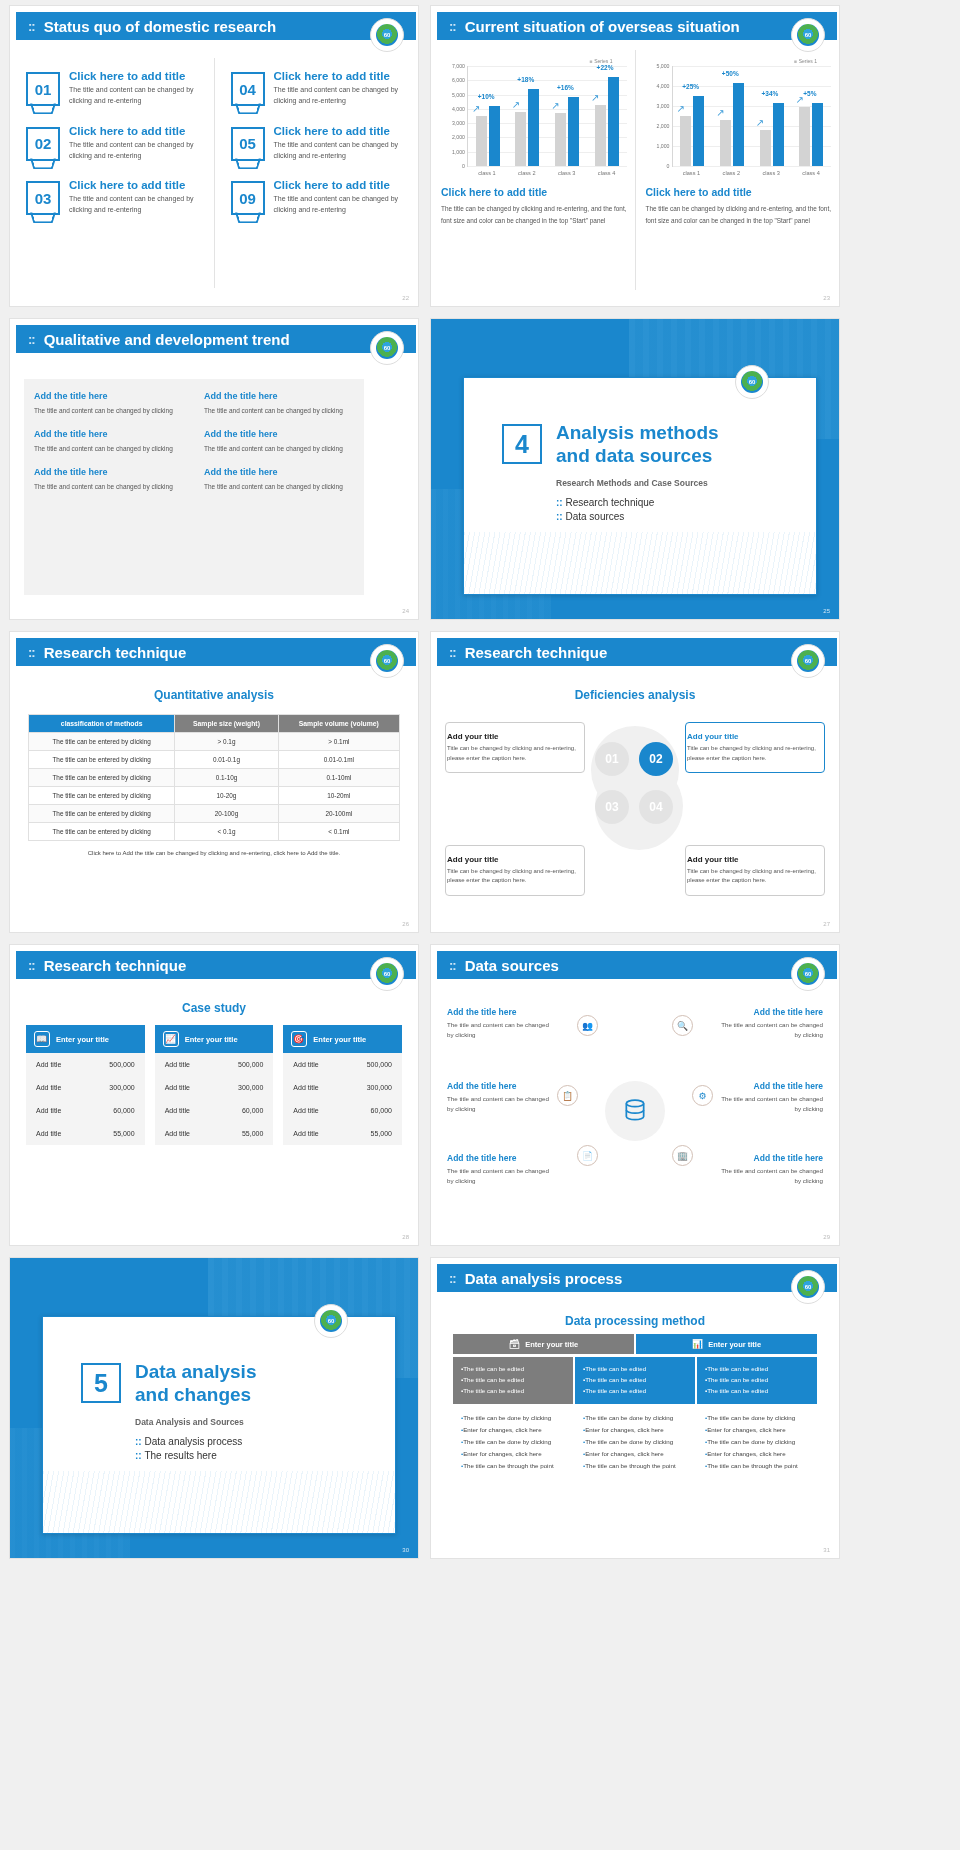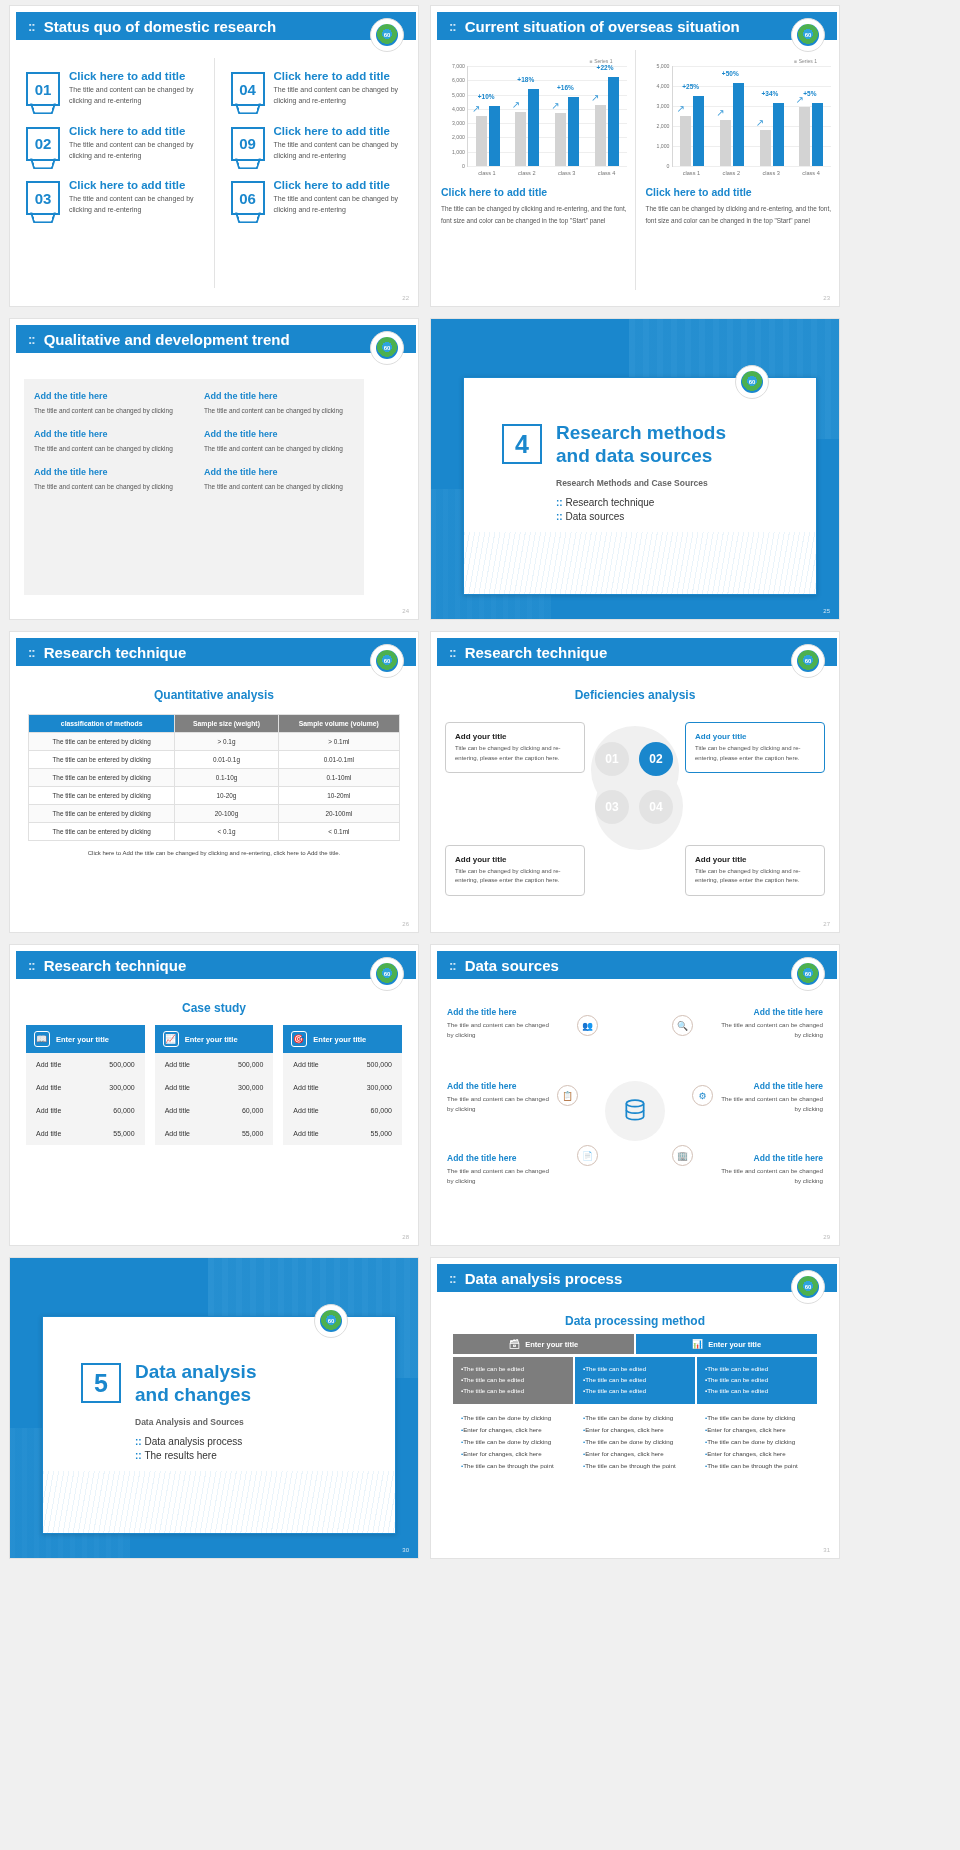--- a/index.html
+++ b/index.html
@@ -167,21 +167,21 @@
     color:#1a87cd; font-size:12px; font-weight:bold; }
   .tbl { position:absolute; left:18px; right:18px; top:82px; border-collapse:collapse; width:372px; }
   .tbl th, .tbl td { font-size:6.4px; padding:5px 4px; text-align:center; border:1px solid #e0e0e0; }
   .tbl th { color:#fff; font-weight:bold; font-size:6.8px; }
   .tbl th.c0 { background:#1a87cd; }
   .tbl th.c1, .tbl th.c2 { background:#808080; }
   .tbl tr:nth-child(odd) td { background:#fafafa; }
   .tblcap { position:absolute; left:22px; right:22px; top:218px; font-size:6px; color:#444; text-align:center;}
   
   .qual { position:absolute; left:14px; right:14px; top:80px; bottom:22px; }
-  .qbox { position:absolute; width:140px; padding:9px 9px; border:1px solid #ccc; border-radius:4px; background:#fff;}
+  .qbox { position:absolute; width:140px; padding:9px 1px; border:1px solid #ccc; border-radius:4px; background:#fff;}
   .qbox.hl { border-color:#1a87cd; }
   .qbox .t { font-size:8px; font-weight:bold; color:#222; margin-bottom:3px;}
   .qbox.hl .t { color:#1a87cd; }
   .qbox .d { font-size:6px; color:#555; line-height:1.6;}
   .qcirc { position:absolute; width:34px;height:34px;border-radius:50%;
     display:flex;align-items:center;justify-content:center; font-size:12px; font-weight:bold;}
   .qcirc.gray { background:#e3e3e3; color:#fff;}
   .qcirc.blue { background:#1a87cd; color:#fff;}
   .qblob { position:absolute; left:146px; top:14px; width:88px;height:88px;border-radius:50%; background:#f0f0f0;}
   
@@ -267,28 +267,28 @@
       </div>
       <div class="numcol">
         <div class="numitem">
           <div class="shield">04</div>
           <div class="numtxt">
             <div class="t">Click here to add title</div>
             <div class="d">The title and content can be changed by clicking and re-entering</div>
           </div>
         </div>
         <div class="numitem">
-          <div class="shield">09</div>
+          <div class="shield">05</div>
           <div class="numtxt">
             <div class="t">Click here to add title</div>
             <div class="d">The title and content can be changed by clicking and re-entering</div>
           </div>
         </div>
         <div class="numitem">
-          <div class="shield">06</div>
+          <div class="shield">09</div>
           <div class="numtxt">
             <div class="t">Click here to add title</div>
             <div class="d">The title and content can be changed by clicking and re-entering</div>
           </div>
         </div>
       </div>
     </div>
     <div class="pno">22</div>
   </div>
 
@@ -455,21 +455,21 @@
   <div class="slide">
     <div class="sec">
       <div class="secbuild"></div>
       <div class="secbuild2"></div>
     </div>
     <div class="seccard">
       <div class="secinner">
         <div class="secnum">4</div>
         <div>
           <div class="sectitle">
-            <div>Research methods</div>
+            <div>Analysis methods</div>
             <div>and data sources</div>
           </div>
           <div class="secsub">Research Methods and Case Sources</div>
           <div class="seclist">
             <div>Research technique</div>
             <div>Data sources</div>
           </div>
         </div>
       </div>
     </div>

